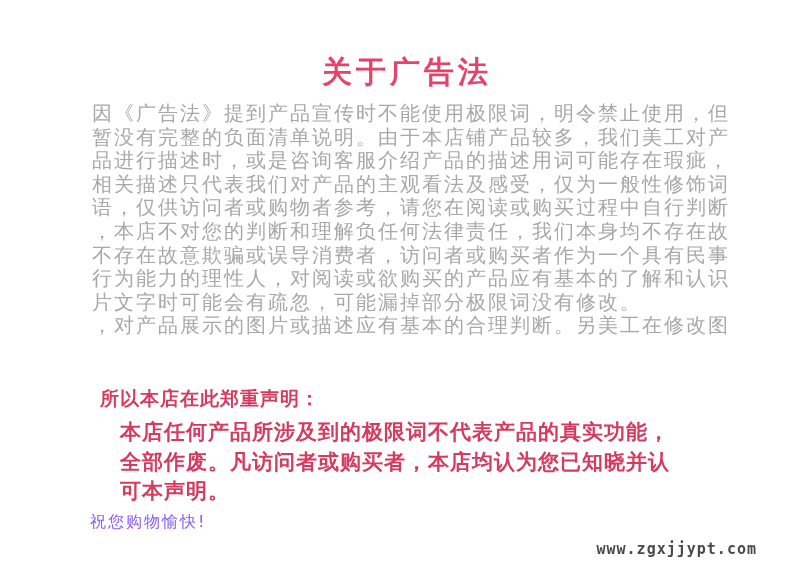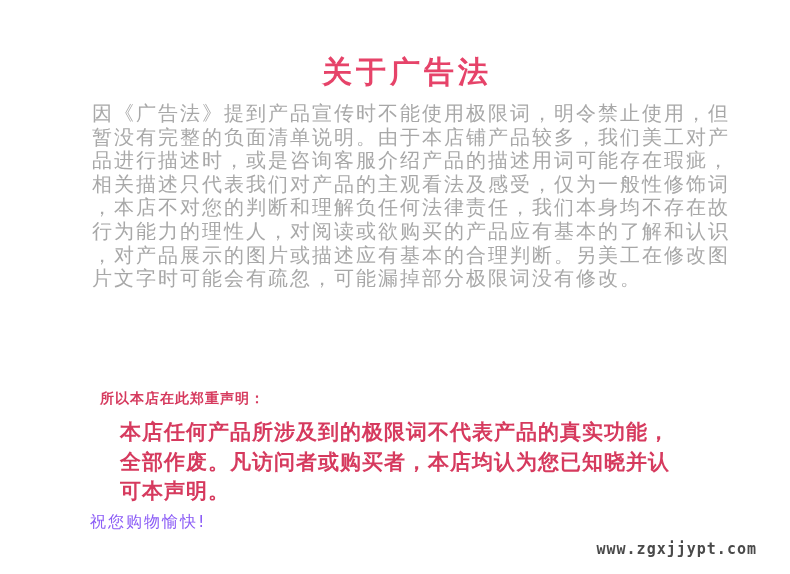--- a/index.html
+++ b/index.html
@@ -40,21 +40,21 @@
   }
   .statement {
     position: absolute;
     left: 100px;
     top: 387px;
     color: #d63a5e;
     font-weight: bold;
     white-space: nowrap;
   }
   .statement-heading {
-    font-size: 14px;
+    font-size: 19px;
     letter-spacing: 1px;
     line-height: 22px;
   }
   .statement-lines {
     margin-left: 20px;
     margin-top: 9px;
     font-size: 21px;
     line-height: 29.5px;
     letter-spacing: 1px;
   }
@@ -82,24 +82,26 @@
 
 <div class="page">
 
   <h1 class="title">关于广告法</h1>
 
   <div class="disclaimer">
     <div>因《广告法》提到产品宣传时不能使用极限词，明令禁止使用，但</div>
     <div>暂没有完整的负面清单说明。由于本店铺产品较多，我们美工对产</div>
     <div>品进行描述时，或是咨询客服介绍产品的描述用词可能存在瑕疵，</div>
     <div>相关描述只代表我们对产品的主观看法及感受，仅为一般性修饰词</div>
+    <div>语，仅供访问者或购物者参考，请您在阅读或购买过程中自行判断</div>
     <div>，本店不对您的判断和理解负任何法律责任，我们本身均不存在故</div>
+    <div>不存在故意欺骗或误导消费者，访问者或购买者作为一个具有民事</div>
     <div>行为能力的理性人，对阅读或欲购买的产品应有基本的了解和认识</div>
+    <div>片文字时可能会有疏忽，可能漏掉部分极限词没有修改。</div>
     <div>，对产品展示的图片或描述应有基本的合理判断。另美工在修改图</div>
-    <div>片文字时可能会有疏忽，可能漏掉部分极限词没有修改。</div>
   </div>
 
   <div class="statement">
     <div class="statement-heading">所以本店在此郑重声明：</div>
     <div class="statement-lines">
       <div>本店任何产品所涉及到的极限词不代表产品的真实功能，</div>
       <div>全部作废。凡访问者或购买者，本店均认为您已知晓并认</div>
       <div>可本声明。</div>
     </div>
   </div>

